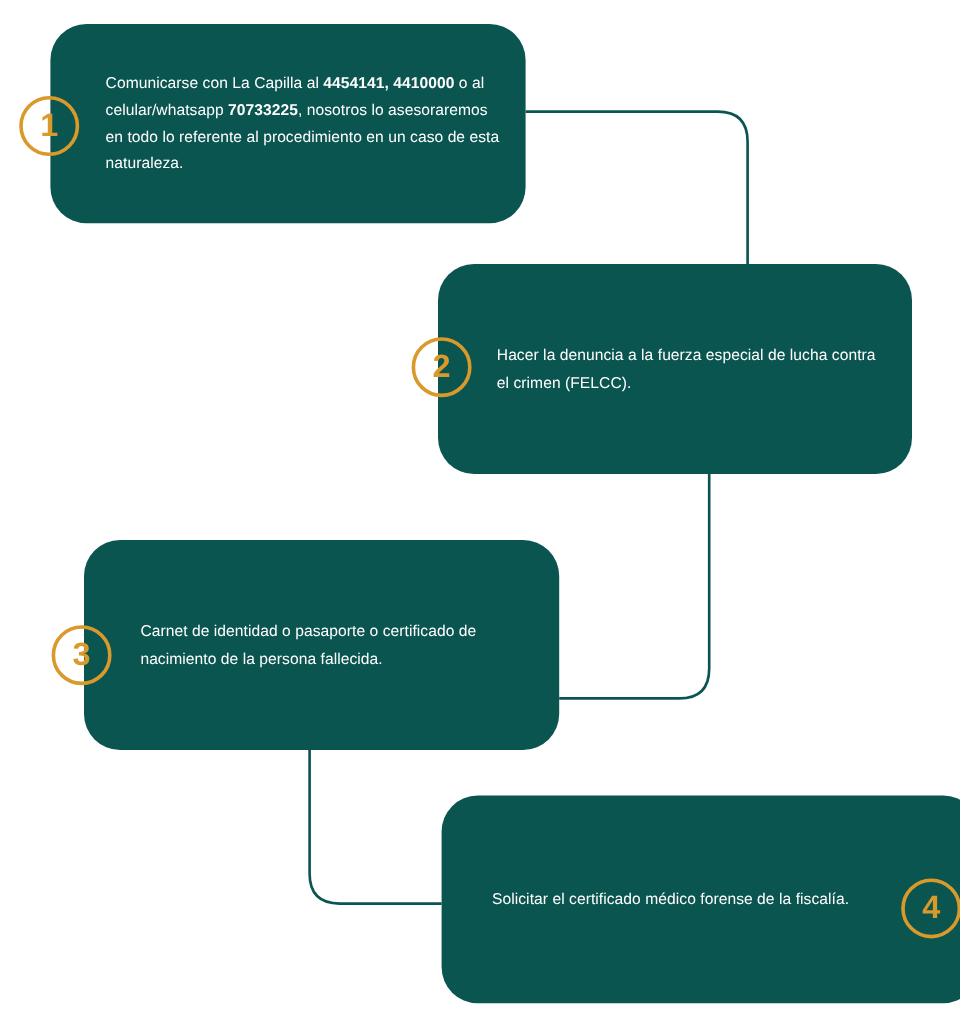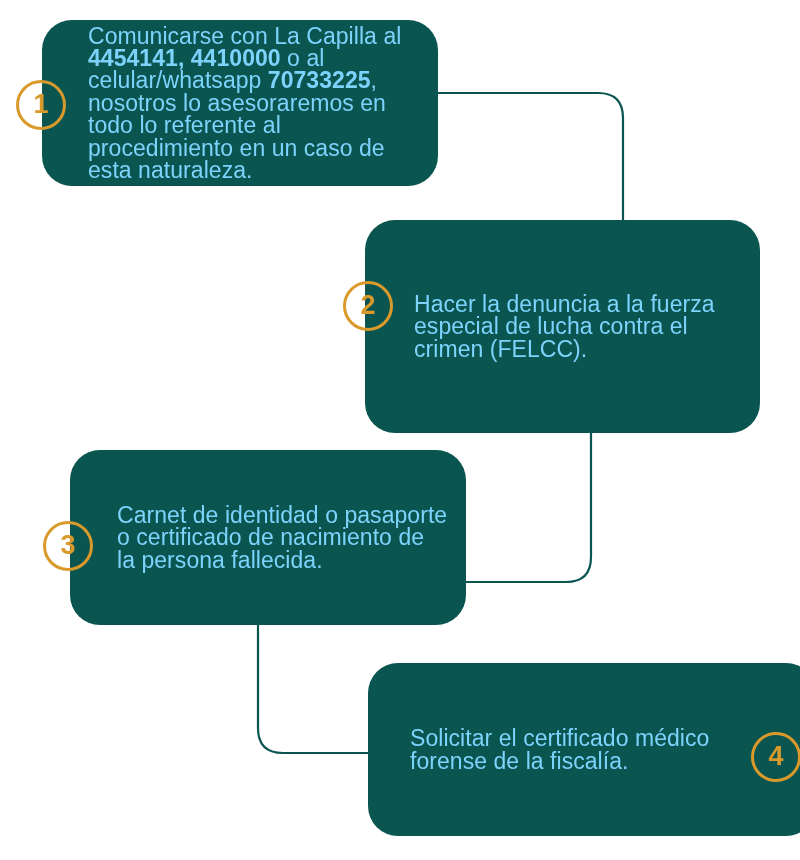--- a/index.html
+++ b/index.html
@@ -43,22 +43,22 @@
   .step-card {
     position: absolute;
     z-index: 2;
     background: #0B5551;
     border-radius: 30px;
     box-sizing: border-box;
     display: flex;
     align-items: center;
   }
   .step-text {
-    color: #7dd3fc;
-    font-size: 23px;
+    color: #ffffff;
+    font-size: 13px;
     line-height: 22.4px;
     letter-spacing: 0.05px;
     white-space: pre-line;
     font-weight: 400;
   }
   .step-text b {
     font-weight: 700;
   }
 
   
@@ -82,21 +82,21 @@
     font-weight: 700;
     position: relative;
     top: -1px;
   }
 
   
   #card-1 { left: 42px;  top: 20px;  width: 396px; height: 166px; }
   #card-1 .step-text { margin-left: 46px; margin-right: 16px; }
   #badge-1 { left: 16px; top: 80px; }
 
-  #card-2 { left: 365px; top: 220px; width: 395px; height: 213px; }
+  #card-2 { left: 365px; top: 220px; width: 395px; height: 175px; }
   #card-2 .step-text { margin-left: 49px; margin-right: 18px; }
   #badge-2 { left: 343px; top: 281px; }
 
   #card-3 { left: 70px;  top: 450px; width: 396px; height: 175px; align-items: center; }
   #card-3 .step-text { margin-left: 47px; margin-right: 18px; }
   #badge-3 { left: 43px; top: 521px; }
 
   #card-4 { left: 368px; top: 663px; width: 448px; height: 173px; align-items: center; }
   #card-4 .step-text { margin-left: 42px; margin-right: 40px; }
   #badge-4 { left: 751px; top: 732px; }

